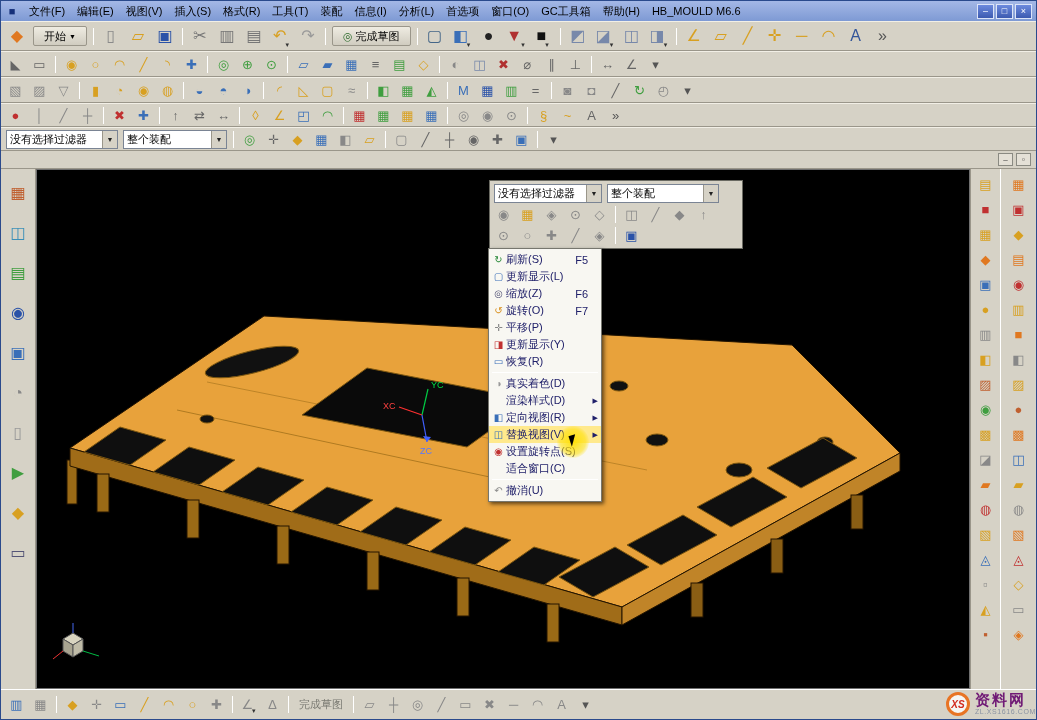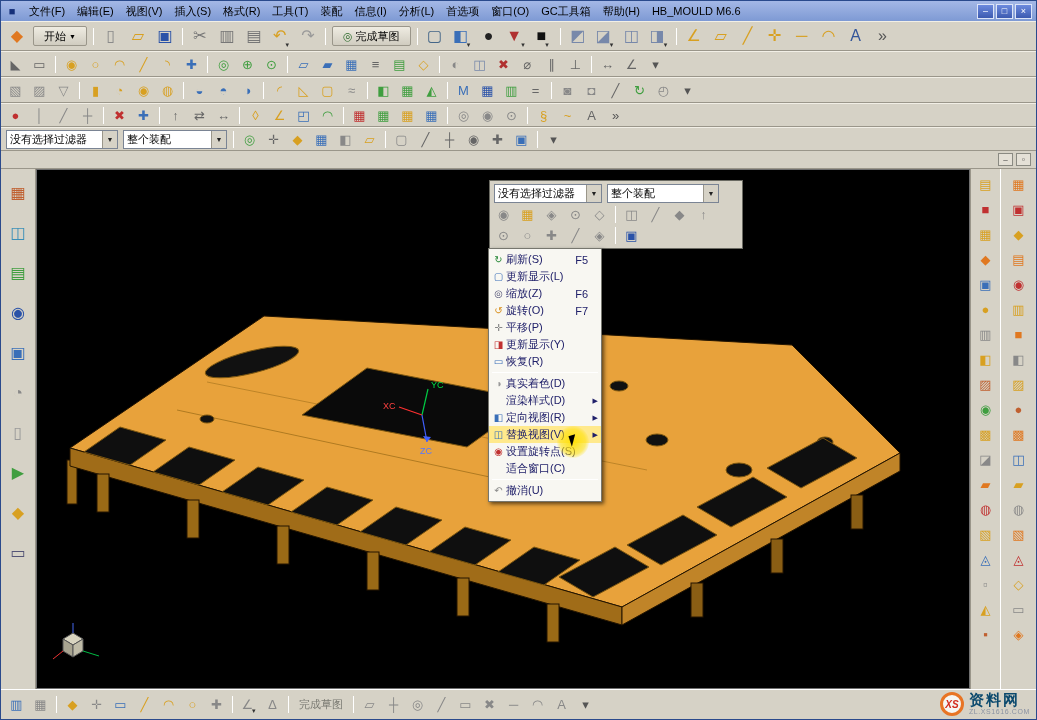--- a/index.html
+++ b/index.html
@@ -68,21 +68,21 @@
                background:radial-gradient(circle,rgba(255,224,0,.95) 0%,rgba(255,224,0,.55) 55%,rgba(255,224,0,0) 75%);pointer-events:none;}
   .cursor-arrow{position:absolute;left:533px;top:265px;width:0;height:0;border-left:7px solid #000;
                 border-bottom:11px solid transparent;transform:rotate(-18deg);pointer-events:none;}
   
   .bottombar{position:relative;height:30px;background:#d6d2c6;border-top:1px solid #fff;display:flex;
              align-items:center;padding:0 4px;gap:1px;overflow:hidden;}
   .watermark{position:absolute;right:6px;bottom:2px;display:flex;align-items:center;gap:5px;}
   .wm-circle{width:24px;height:24px;border-radius:50%;border:3px solid #e87424;background:#f6f6f4;
              color:#d22a1e;font-weight:bold;font-style:italic;font-size:10px;display:flex;align-items:center;justify-content:center;}
   .wm-col{display:flex;flex-direction:column;line-height:1.05;}
-  .wm-brand{font-size:15px;font-weight:bold;color:#0c4a6e;letter-spacing:2px;}
+  .wm-brand{font-size:15px;font-weight:bold;color:#701a75;letter-spacing:2px;}
   .wm-url{font-size:7px;color:#8a92a2;letter-spacing:.6px;}
 </style>
 </head>
 <body>
 
 <div class="window">
 
   <div class="menubar">
     <span class="appicon">■</span>
     <span class="menubar-items">
@@ -975,21 +975,21 @@
         <span class="gl" style="color: rgb(136, 136, 136);">◠</span>
       </span>
       <span class="tbi">
         <span class="gl" style="color: rgb(136, 136, 136);">A</span>
       </span>
       <span class="tbi">
         <span class="gl" style="color: rgb(85, 85, 85);">▾</span>
       </span>
     </div>
 
-  <div class="watermark" style="position:absolute;right:6px;bottom:3px;">
+  <div class="watermark" style="position:absolute;right:0;bottom:3px;">
     <span class="wm-circle">XS</span>
     <span class="wm-col">
       <span class="wm-brand">资料网</span>
       <span class="wm-url">ZL.XS1616.COM</span>
     </span>
   </div>
 
 </div>
 
 </body></html>

